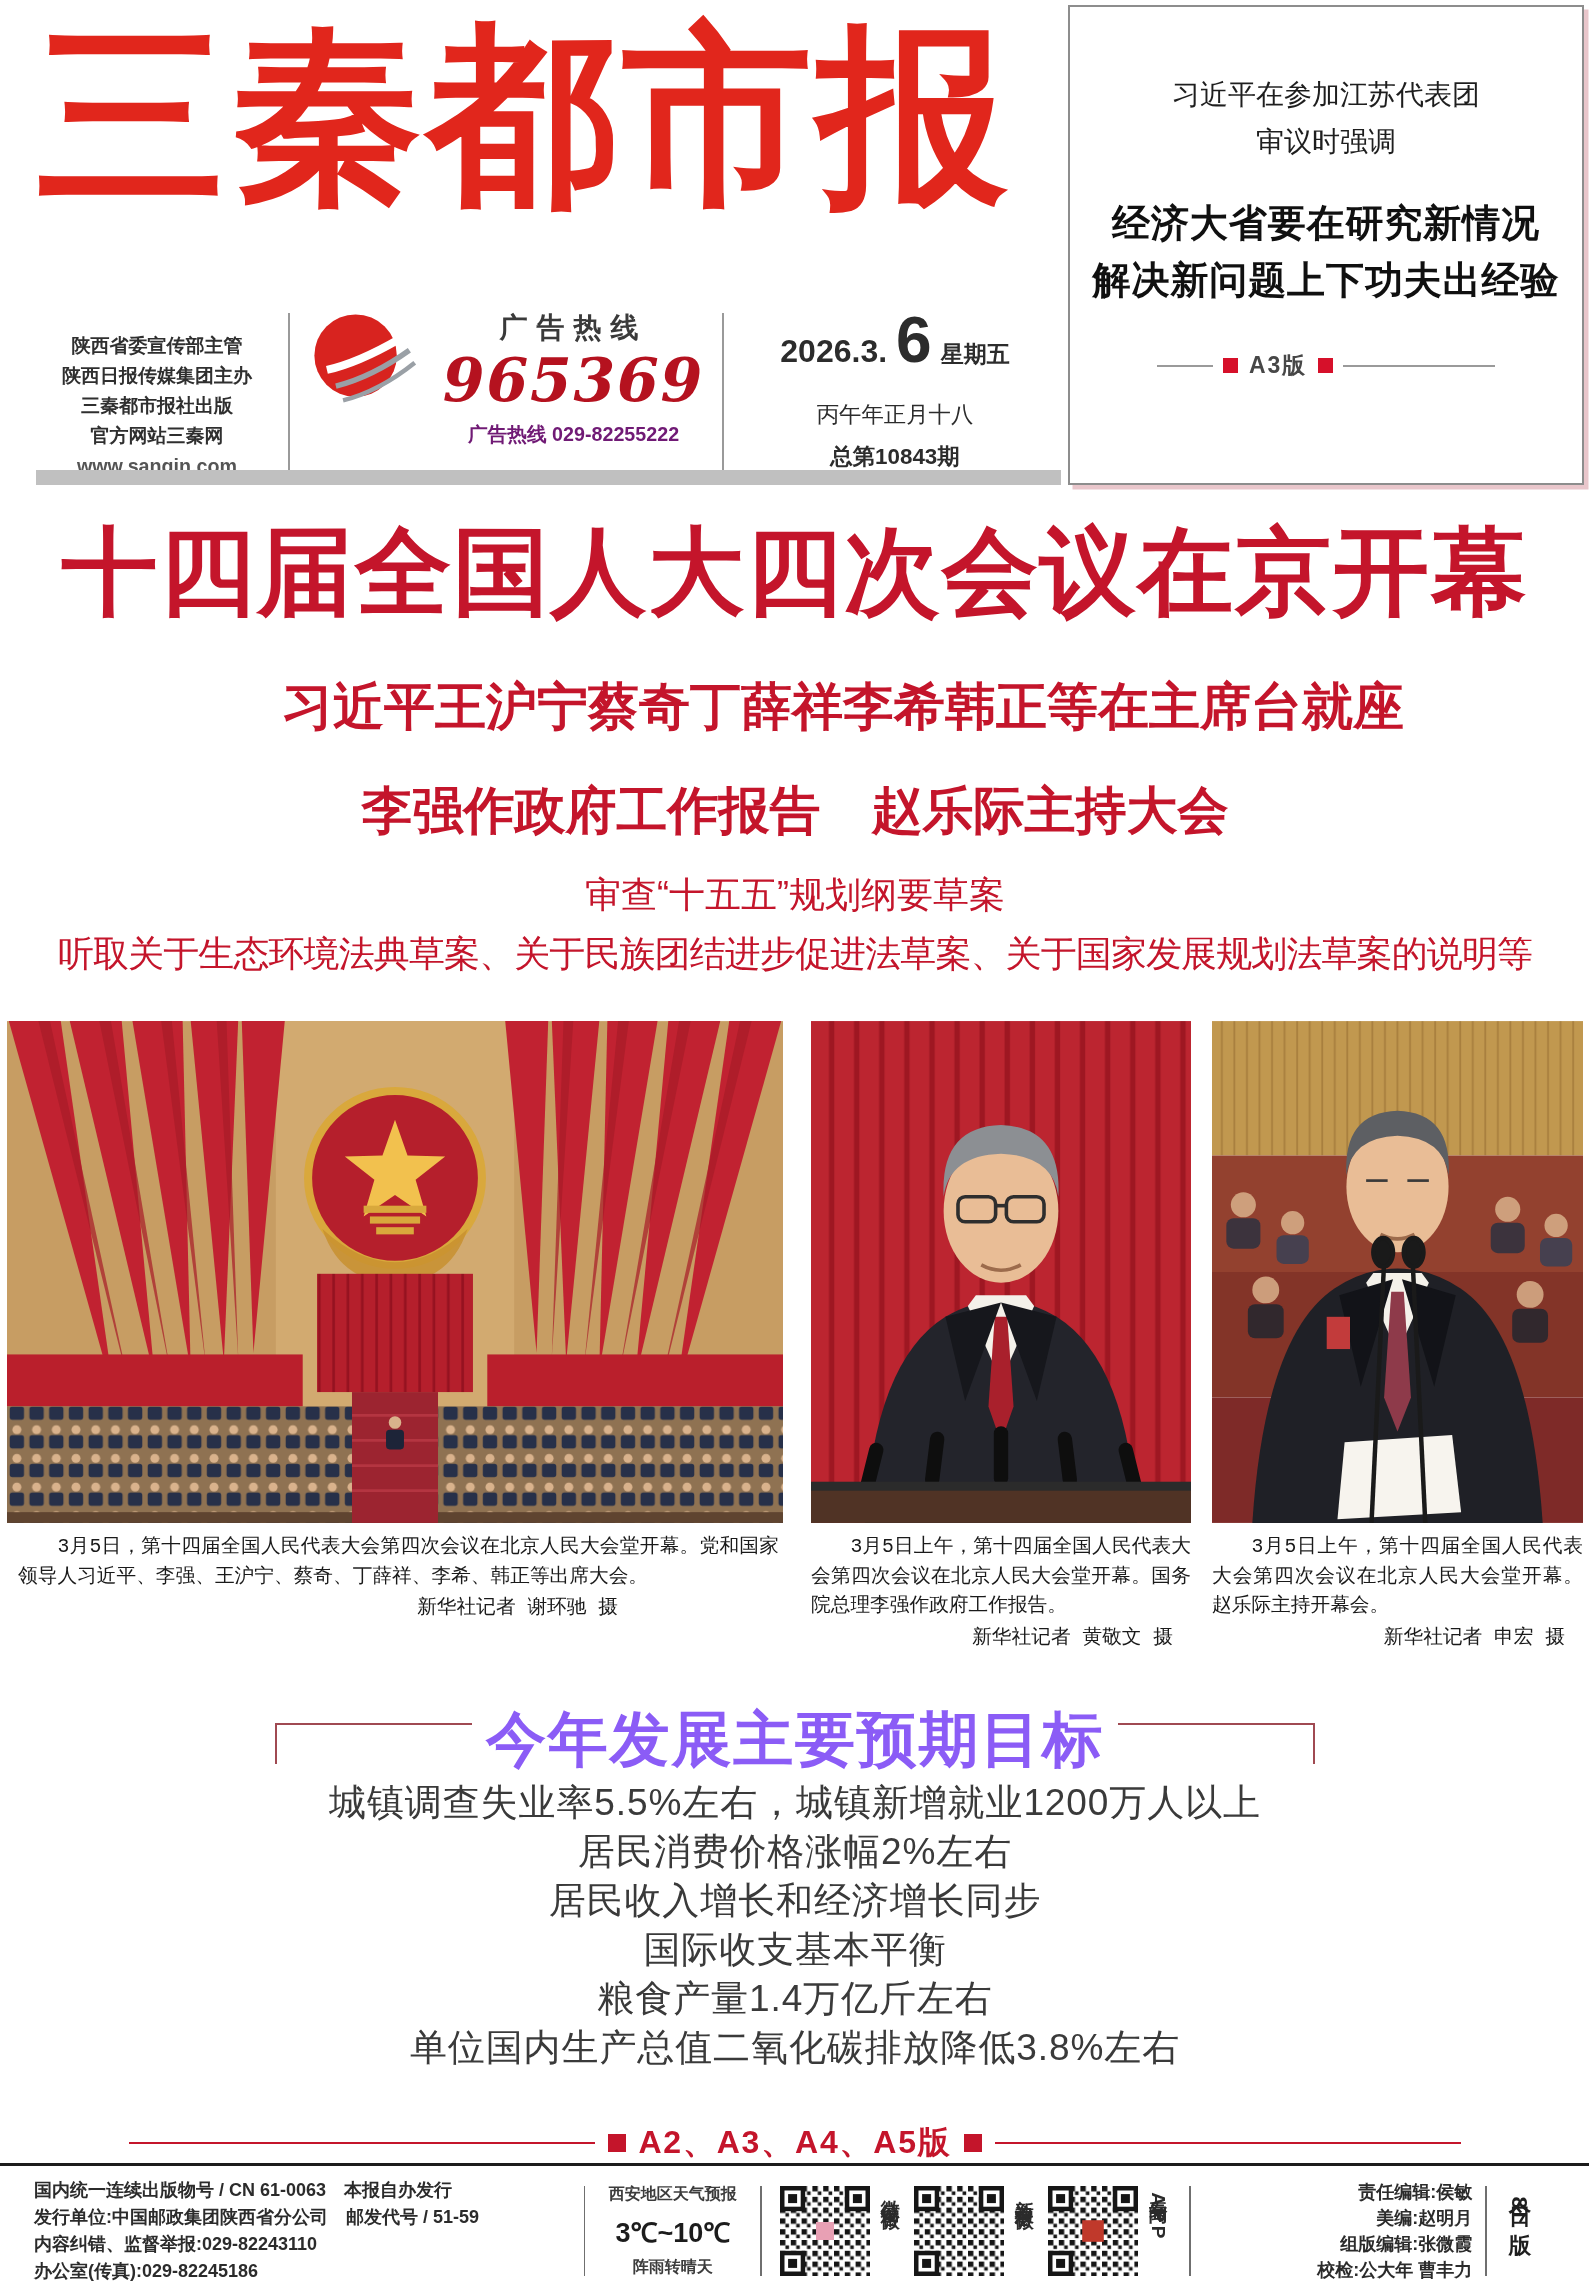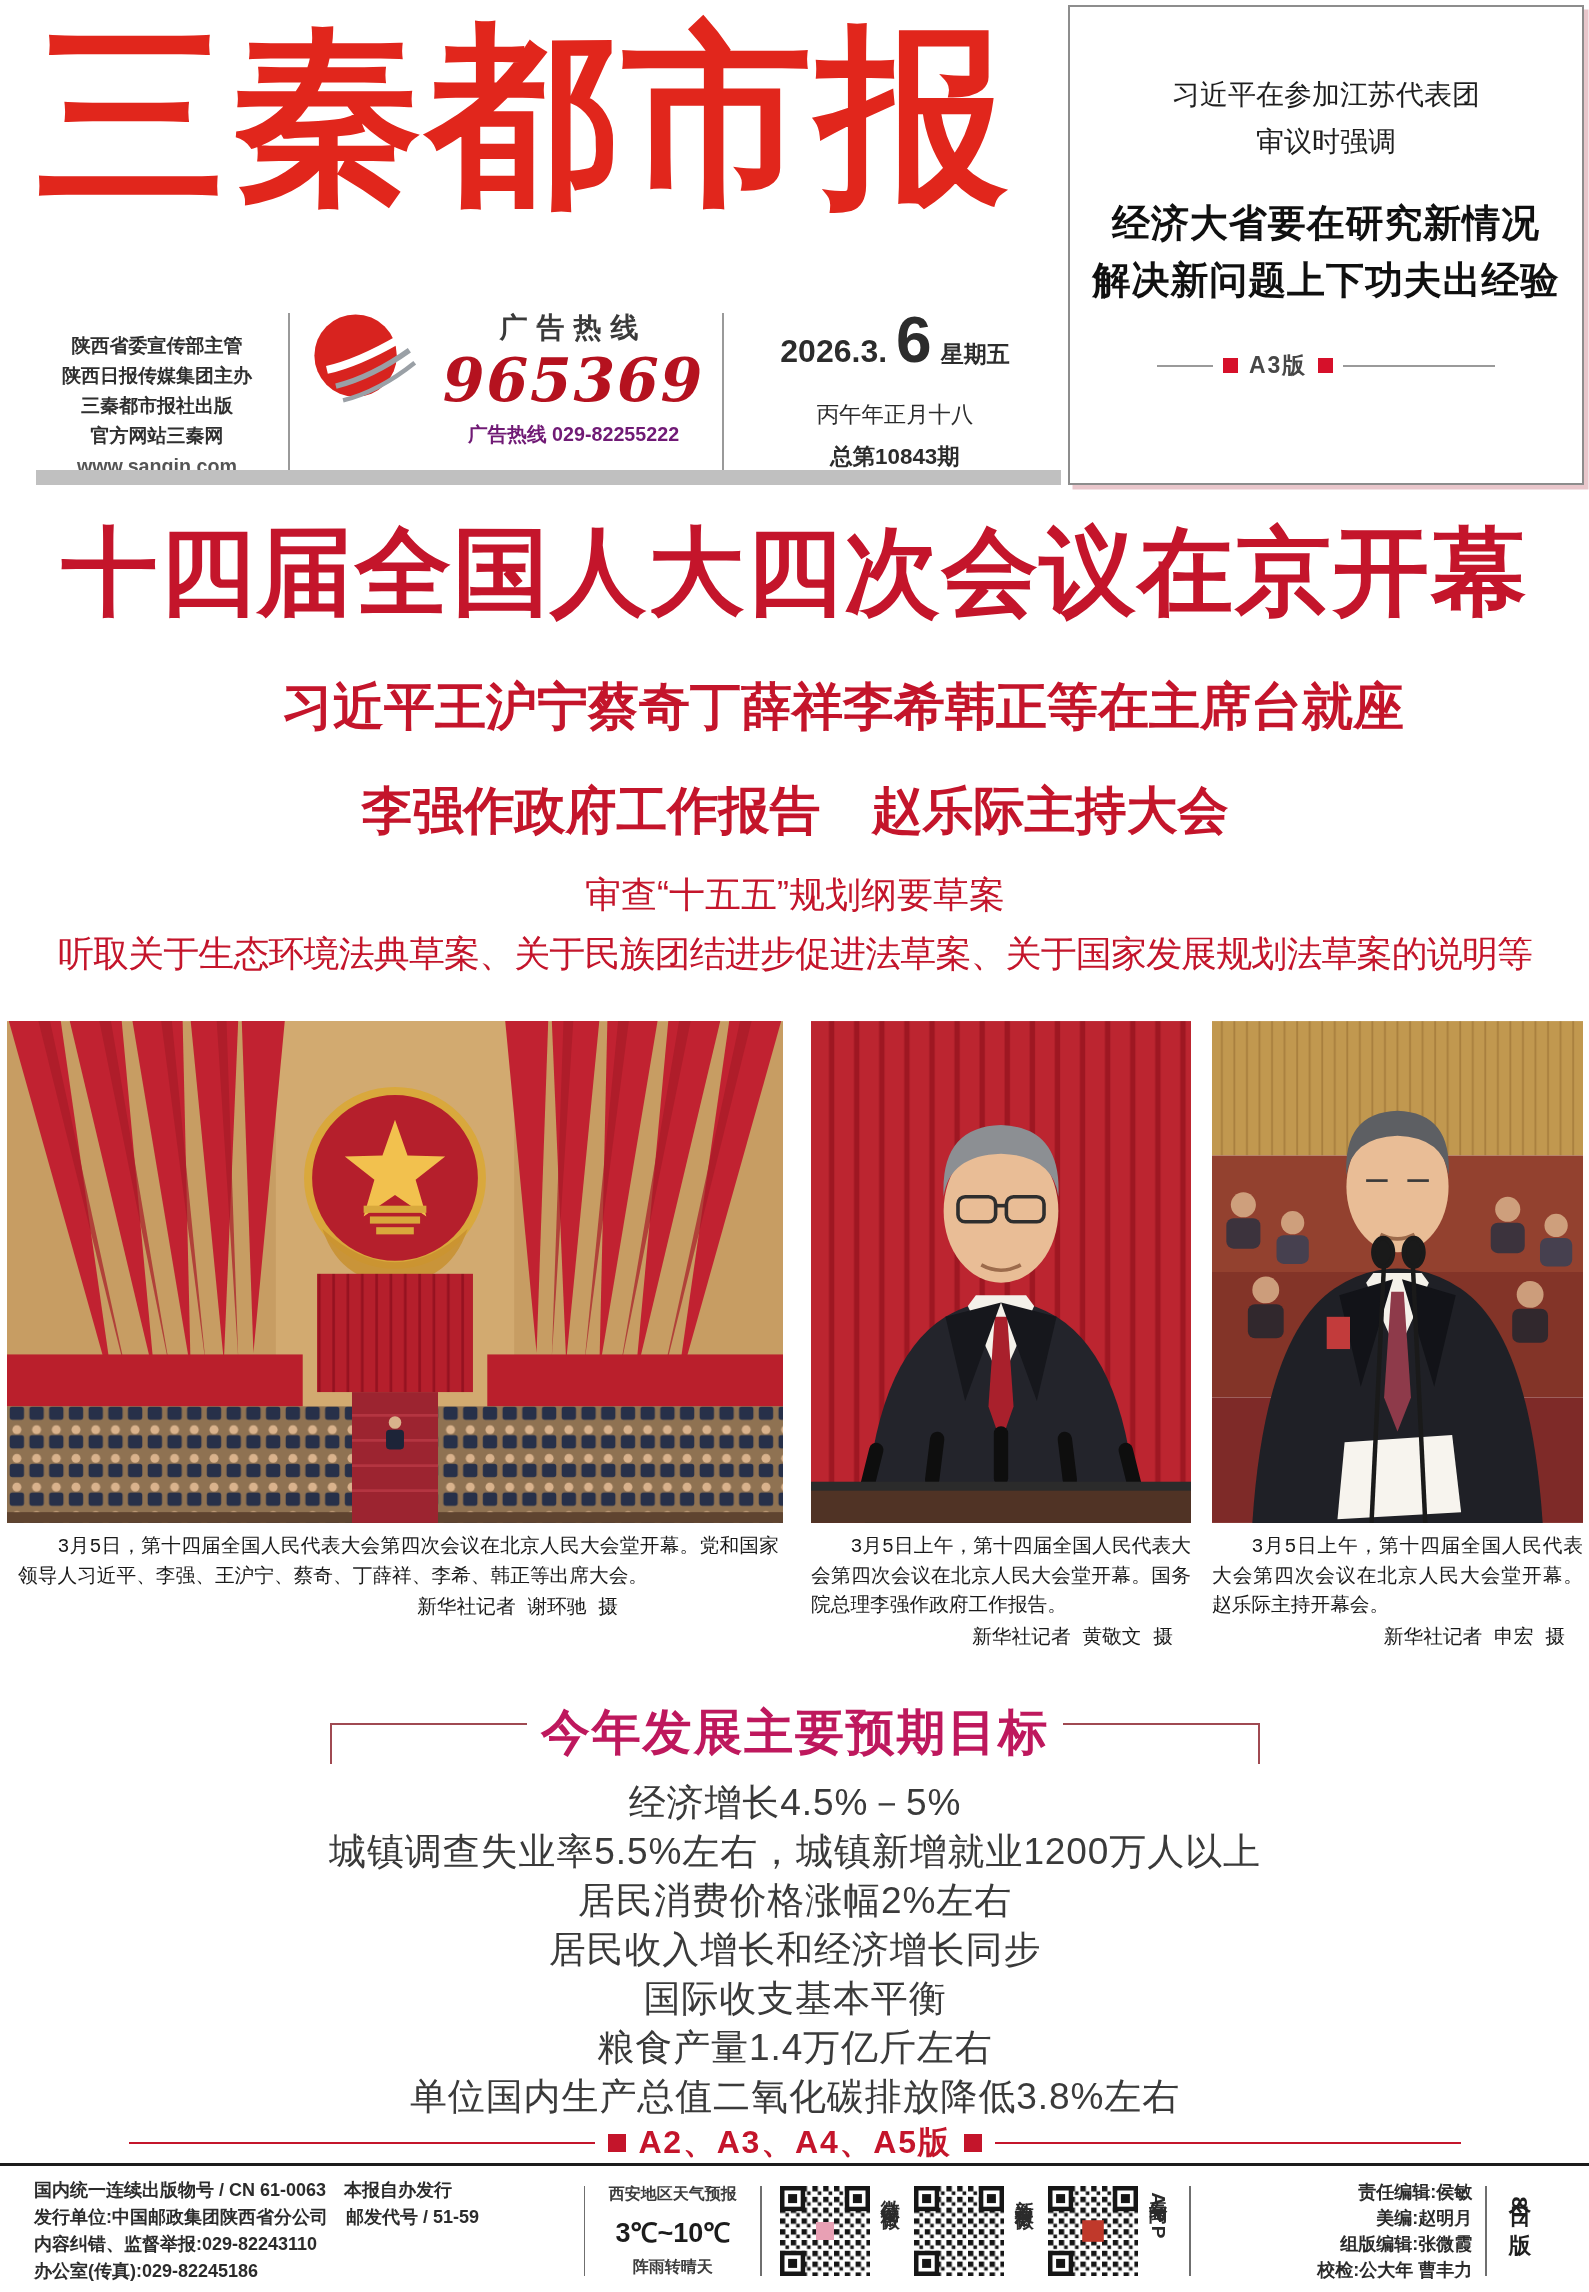--- a/index.html
+++ b/index.html
@@ -55,21 +55,21 @@
   .capB{left:811px;width:380px;}
   .capC{left:1212px;width:371px;}
   .cap-text{text-indent:2em;}
   .credit{text-align:right;padding-right:18px;margin-top:1.8px;}
   
   .goals-titlerow{position:absolute;top:1700px;left:0;width:100%;display:flex;
                   justify-content:center;align-items:flex-start;}
   .bracket{width:195px;height:39px;border-top:2.7px solid #a04a52;margin-top:23px;}
   .bracket-l{border-left:2.7px solid #a04a52;}
   .bracket-r{border-right:2.7px solid #a04a52;}
-  .goals-title{font-size:49px;font-weight:bold;color:#be185d;margin:0 14px;letter-spacing:1.8px;}
+  .goals-title{font-size:60px;font-weight:bold;color:#8b5cf6;margin:0 14px;letter-spacing:1.8px;}
   .goals-items{position:absolute;top:1778px;left:0;width:100%;text-align:center;
                font-size:37px;color:#3a3a3a;line-height:49px;letter-spacing:0.9px;}
   .pages-row{position:absolute;top:2121px;left:0;width:100%;display:flex;align-items:center;justify-content:center;}
   .rline{height:2.7px;background:#c4152b;width:466px;}
   .rsq2{width:18px;height:18px;background:#c4152b;margin:0 12.5px;}
   .pages-text{font-size:32px;font-weight:bold;color:#c4152b;letter-spacing:1.8px;}
   
   .footer-rule{position:absolute;top:2163px;left:0;width:100%;height:2.7px;background:#1c1c1c;}
   .footer{position:absolute;top:2178px;left:34px;width:1522px;height:106px;display:flex;align-items:center;}
   .fdiv{width:1.8px;height:90px;background:#6f6f6f;margin:0 12.5px;flex:none;}
@@ -329,21 +329,20 @@
     <div class="credit">新华社记者 申宏 摄</div>
   </div>
 
   <div class="goals-titlerow">
     <div class="bracket bracket-l"></div>
     <div class="goals-title">今年发展主要预期目标</div>
     <div class="bracket bracket-r"></div>
   </div>
 
   <div class="goals-items">
-    <div>经济增长4.5%－5%</div>
     <div>城镇调查失业率5.5%左右，城镇新增就业1200万人以上</div>
     <div>居民消费价格涨幅2%左右</div>
     <div>居民收入增长和经济增长同步</div>
     <div>国际收支基本平衡</div>
     <div>粮食产量1.4万亿斤左右</div>
     <div>单位国内生产总值二氧化碳排放降低3.8%左右</div>
   </div>
 
   <div class="pages-row">
     <span class="rline"></span>

